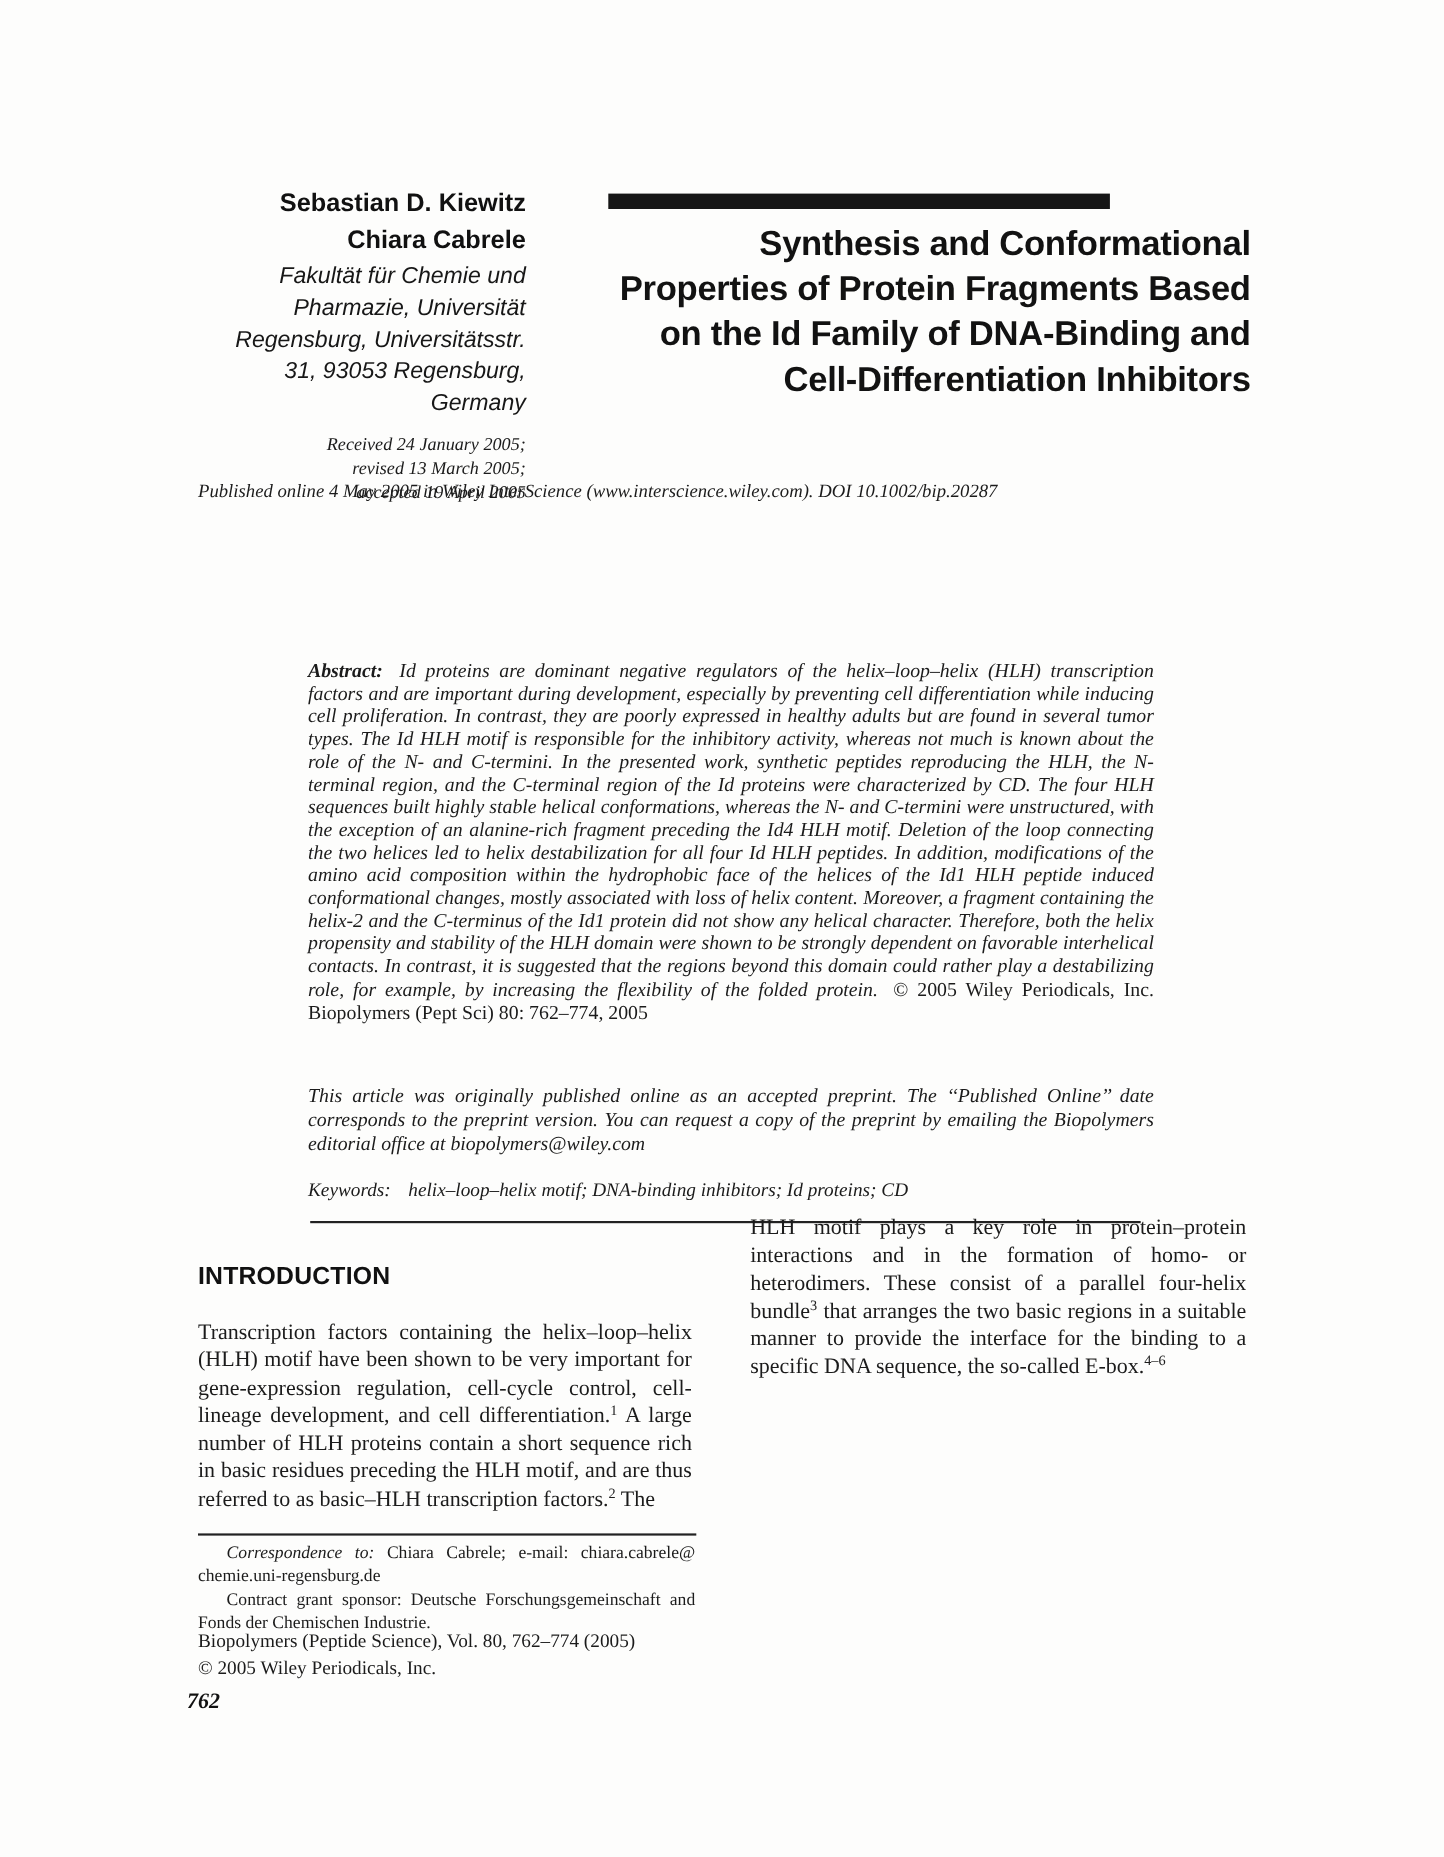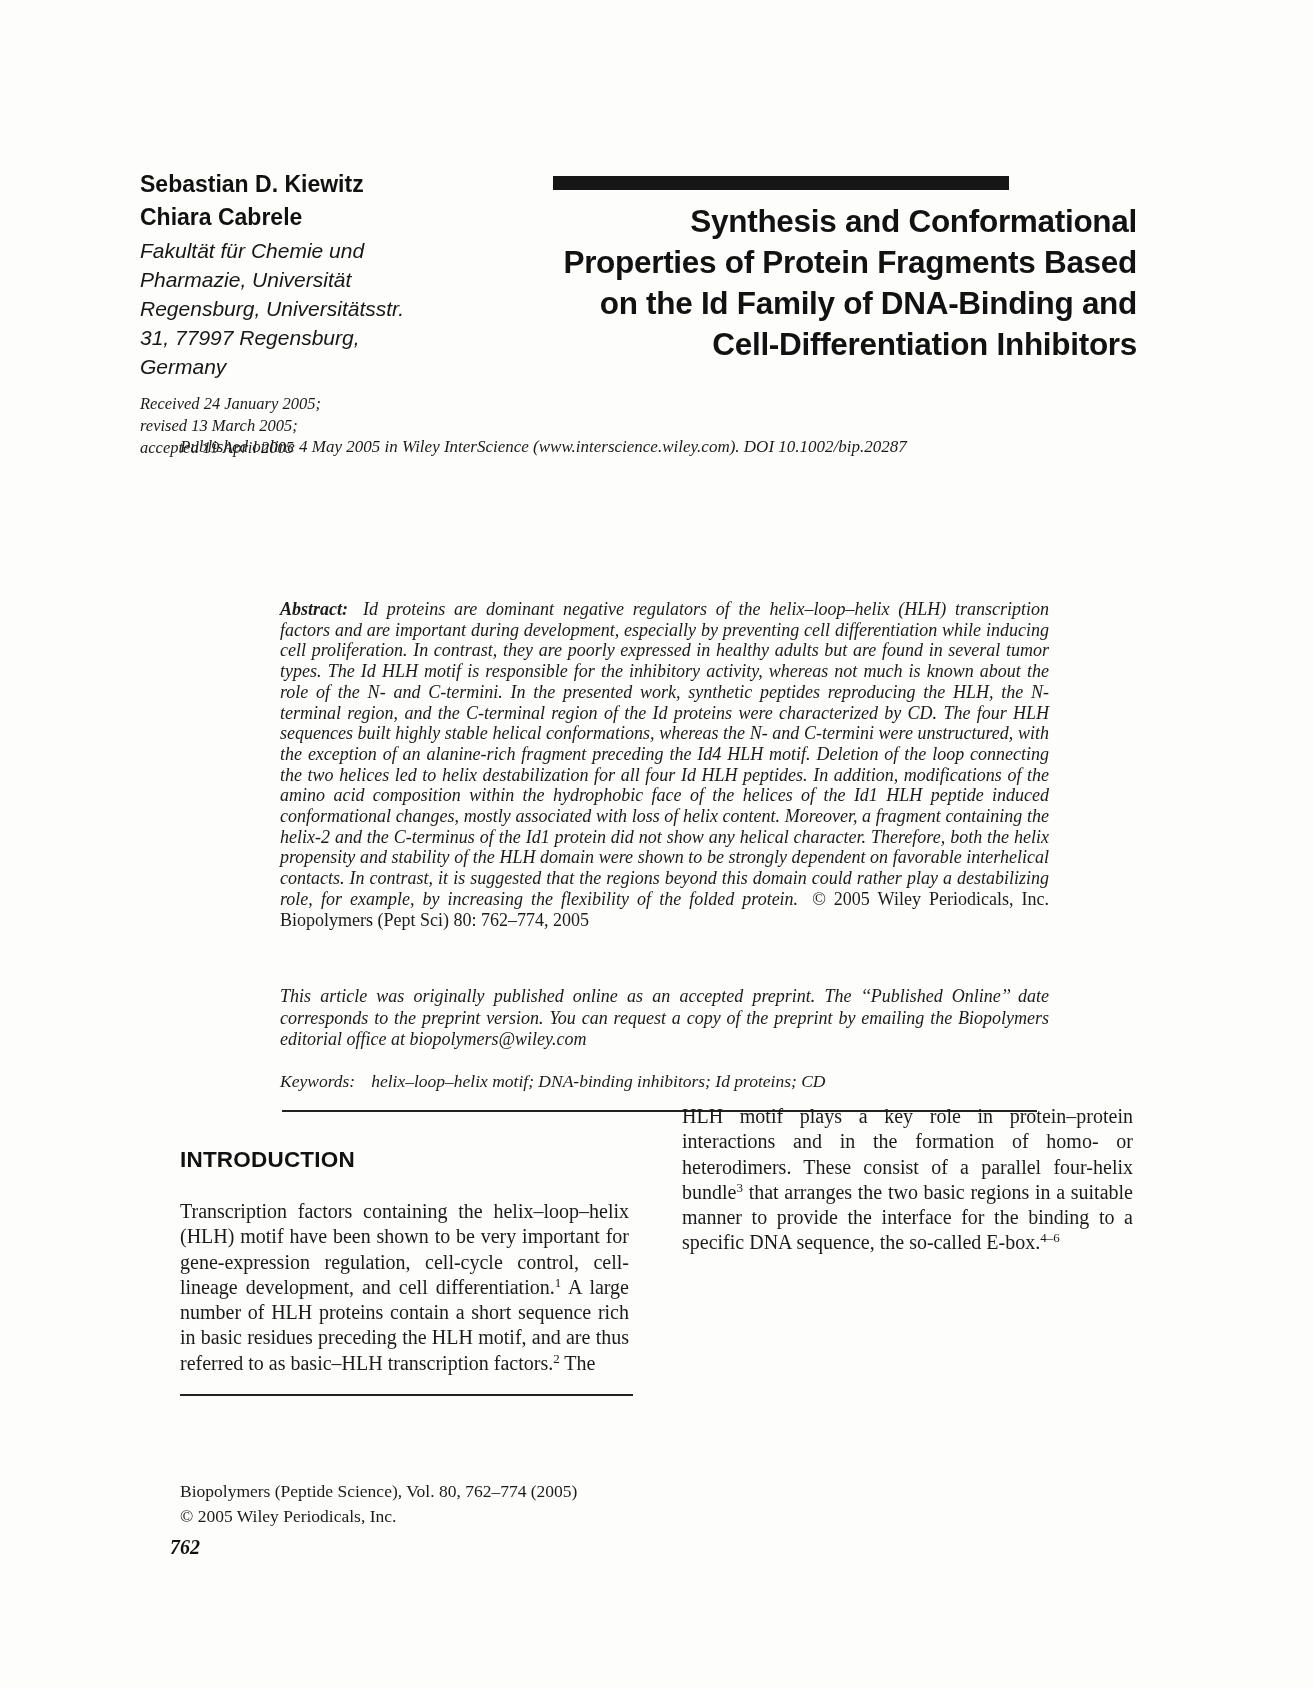--- a/index.html
+++ b/index.html
@@ -8,20 +8,21 @@
     width:1313px;height:1688px;
     background:#fdfdfc;
     color:#1a1a1a;
     overflow:hidden;
     font-family:"Liberation Serif",serif;
   }
 
   
   .author-block{
     position:absolute;left:140px;top:168px;width:338px;
+    text-align:right;
   }
   .author-name{
     font:bold 23px/33px "Liberation Sans",sans-serif;
     color:#111;
   }
   .affiliation{
     font:italic 21px/29px "Liberation Sans",sans-serif;
     color:#171717;
     white-space:pre-line;
     margin-top:2px;
@@ -133,21 +134,21 @@
 <body>
 
 <div class="page">
 
   <div class="author-block">
     <div class="author-name">Sebastian D. Kiewitz</div>
     <div class="author-name">Chiara Cabrele</div>
     <div class="affiliation">Fakultät für Chemie und
 Pharmazie, Universität
 Regensburg, Universitätsstr.
-31, 77997 Regensburg,
+31, 93053 Regensburg,
 Germany</div>
     <div class="history">Received 24 January 2005;
 revised 13 March 2005;
 accepted 19 April 2005</div>
   </div>
 
   <div class="title-block">
     <div class="title-bar"></div>
     <h1 class="article-title" style="margin:11px 0 0 0;">Synthesis and Conformational Properties of Protein Fragments Based on the Id Family of DNA-Binding and Cell-Differentiation Inhibitors</h1>
   </div>
@@ -167,18 +168,22 @@
   <div class="col1">
     <p>Transcription factors containing the helix–loop–helix (HLH) motif have been shown to be very important for gene-expression regulation, cell-cycle control, cell-lineage development, and cell differentiation.<sup>1</sup> A large number of HLH proteins contain a short sequence rich in basic residues preceding the HLH motif, and are thus referred to as basic–HLH transcription factors.<sup>2</sup> The</p>
   </div>
 
   <div class="col2">
     <p>HLH motif plays a key role in protein–protein interactions and in the formation of homo- or heterodimers. These consist of a parallel four-helix bundle<sup>3</sup> that arranges the two basic regions in a suitable manner to provide the interface for the binding to a specific DNA sequence, the so-called E-box.<sup>4–6</sup></p>
   </div>
 
   <div class="footnote-divider"></div>
 
+  <div class="footnotes">
+    <p><span class="seg-italic">Correspondence to:</span> Chiara Cabrele; e-mail: chiara.cabrele@​chemie.uni-regensburg.de</p>
+    <p>Contract grant sponsor: Deutsche Forschungsgemeinschaft and Fonds der Chemischen Industrie.</p>
+  </div>
 
   <div class="journal-citation">Biopolymers (Peptide Science), Vol. 80, 762–774 (2005)</div>
   <div class="copyright-line">© 2005 Wiley Periodicals, Inc.</div>
   <div class="page-number">762</div>
 
 </div>
 
 </body></html>

